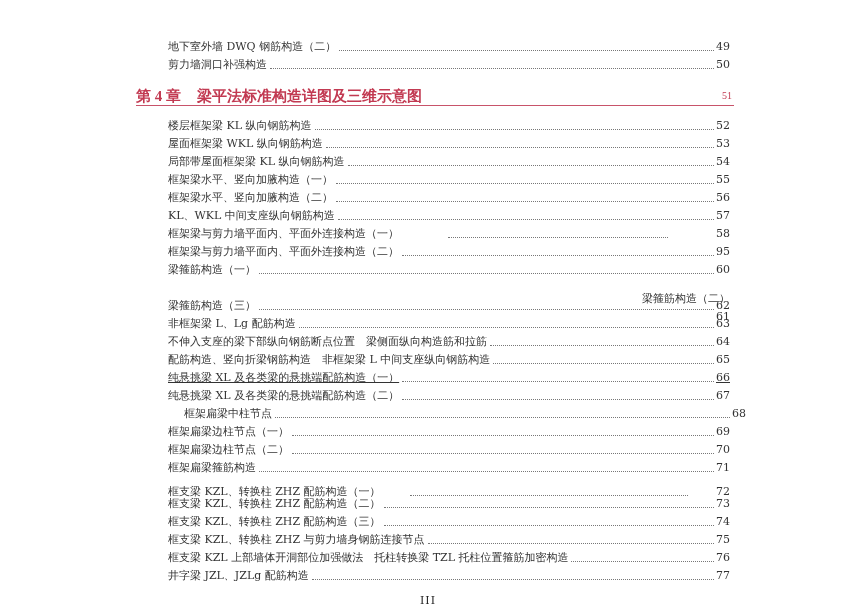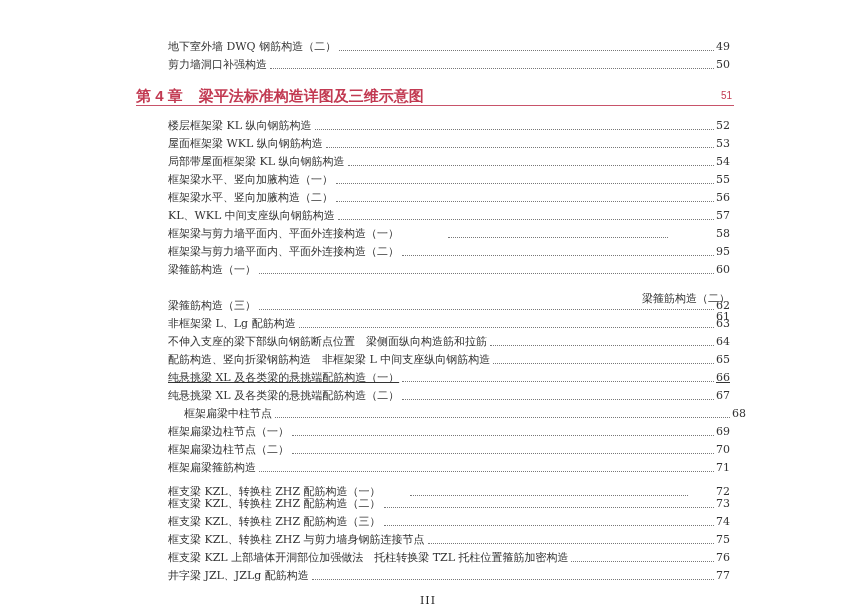--- a/index.html
+++ b/index.html
@@ -17,21 +17,21 @@
   .toc-title { white-space: nowrap; flex: 0 0 auto; }
   .toc-leader {
     flex: 1 1 auto; margin: 0 2px 3px 3px; height: 1px;
     border-bottom: 1px dotted #777;
   }
   .toc-page { flex: 0 0 auto; white-space: nowrap; }
   .chapter {
     position: absolute; left: 136px; top: 86px; width: 596px; height: 19px;
     display: flex; align-items: flex-end; justify-content: space-between;
     color: #c23a52;
-    font-family: Liberation Sans, sans-serif;
+    font-family: Liberation Serif, serif;
   }
   .chapter-label { font-size: 15px; font-weight: bold; line-height: 18px; white-space: nowrap; }
   .chapter-label .num { margin-right: 16px; }
   .chapter-page { font-size: 10px; line-height: 18px; font-weight: normal; }
   .chapter-rule {
     position: absolute; left: 136px; top: 105px; width: 598px; height: 0;
     border-top: 1.2px solid #c8536a;
   }
   .folio {
     position: absolute; left: 0; width: 856px; top: 594px; text-align: center;

